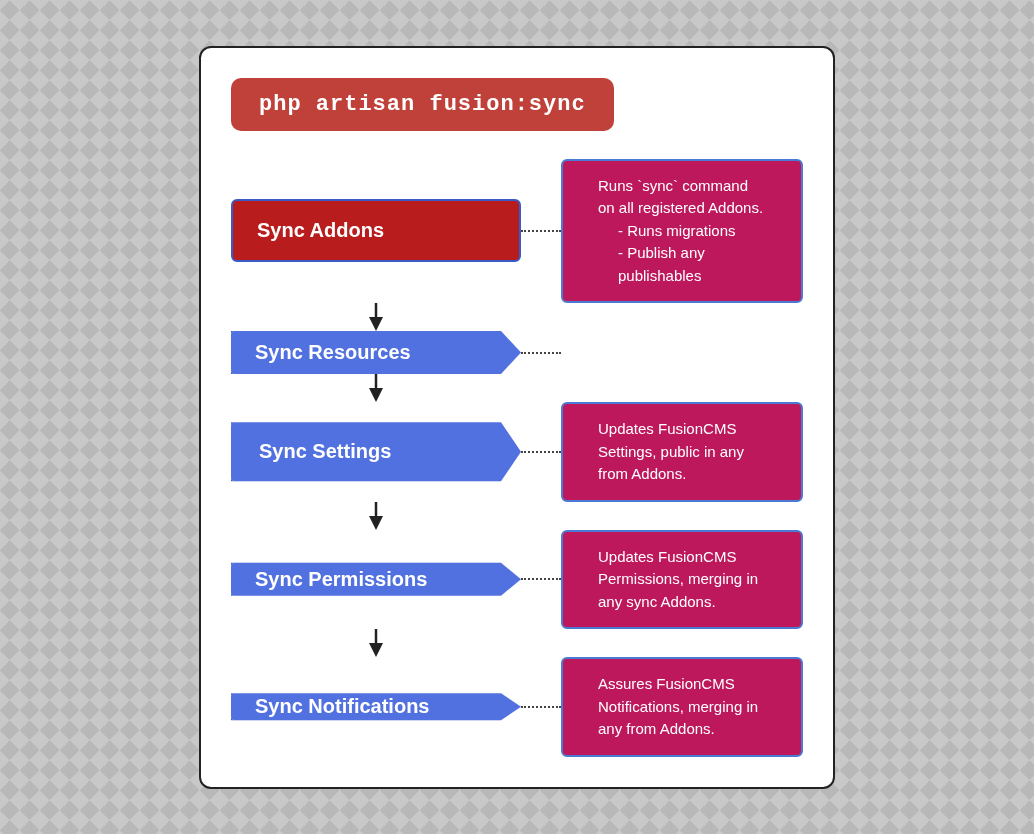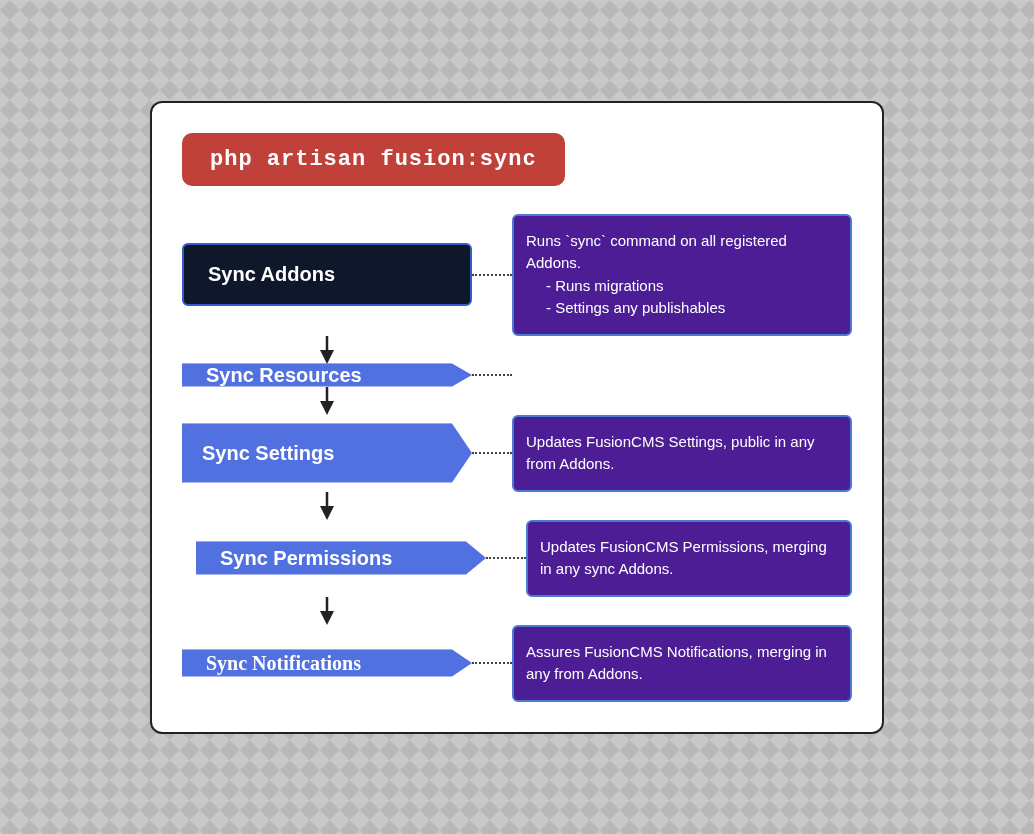--- a/index.html
+++ b/index.html
@@ -18,21 +18,21 @@
       justify-content: center;
       min-height: 100vh;
       font-family: Arial, sans-serif;
     }
 
     .diagram-container {
       background: white;
       border: 2.5px solid #222;
       border-radius: 12px;
       padding: 30px 30px 30px 30px;
-      width: 734px;
+      width: 636px;
       position: relative;
     }
 
     .command-box {
       background: #c0413a;
       border-radius: 10px;
       padding: 14px 28px;
       display: inline-block;
       margin-bottom: 28px;
     }
@@ -54,24 +54,24 @@
       position: relative;
     }
 
     .step-label {
       color: white;
       font-size: 20px;
       font-weight: bold;
     }
 
     .info-box {
-      background: #4c1d95;
+      background: #be185d;
       border: 2px solid #4a7ad4;
       border-radius: 6px;
-      padding: 14px 12px;
+      padding: 14px 35px;
       color: white;
       font-size: 15px;
       line-height: 1.5;
       flex: 1;
     }
 
     .info-box ul {
       padding-left: 0;
       list-style: none;
     }
@@ -132,102 +132,102 @@
 
 <div class="diagram-container">
 
   <div class="command-box">
     <span class="command-text">php artisan fusion:sync</span>
   </div>
 
   <div class="flow-rows">
 
     <div class="flow-row">
-      <div class="step-block" style="border-radius:6px; background:#0f172a; border: 2.5px solid #3a5bc7; width:290px; padding:18px 24px;">
+      <div class="step-block" style="border-radius:6px; background:#b91c1c; border: 2.5px solid #3a5bc7; width:290px; padding:18px 24px;">
         <span class="step-label">Sync Addons</span>
       </div>
       <div class="dotted-line" style="width:50px; border-top: 2.5px dotted #444; margin: 0 0px;"></div>
       <div class="info-box right-info">
         <span>Runs `sync` command on all registered Addons.</span>
         <ul>
           <li>Runs migrations</li>
-          <li>Settings any publishables</li>
+          <li>Publish any publishables</li>
         </ul>
       </div>
     </div>
 
     <div class="spacer-row">
       <div class="left-spacer">
         <svg width="24" height="28" viewBox="0 0 24 28">
           <line x1="12" y1="0" x2="12" y2="18" stroke="#222" stroke-width="2.5"></line>
           <polygon points="12,28 5,14 19,14" fill="#222"></polygon>
         </svg>
       </div>
       <div class="right-spacer"></div>
     </div>
 
     <div class="flow-row">
-      <div style="background:#5271e0; border: none; outline: 2.5px solid #3a5bc7; width:290px; padding:0 24px; padding-right:38px; clip-path: polygon(0 0, calc(100% - 20px) 0, 100% 50%, calc(100% - 20px) 100%, 0 100%); border-radius:4px;">
+      <div style="background:#5271e0; border: none; outline: 2.5px solid #3a5bc7; width:290px; padding:10px 24px; padding-right:38px; clip-path: polygon(0 0, calc(100% - 20px) 0, 100% 50%, calc(100% - 20px) 100%, 0 100%); border-radius:4px;">
         <span class="step-label">Sync Resources</span>
       </div>
       <div class="dotted-line" style="width:30px; border-top: 2.5px dotted #444; margin: 0 0px; flex-shrink:0;"></div>
     </div>
 
     <div class="spacer-row">
       <div class="left-spacer">
         <svg width="24" height="28" viewBox="0 0 24 28">
           <line x1="12" y1="0" x2="12" y2="18" stroke="#222" stroke-width="2.5"></line>
           <polygon points="12,28 5,14 19,14" fill="#222"></polygon>
         </svg>
       </div>
       <div class="right-spacer"></div>
     </div>
 
     <div class="flow-row">
-      <div style="background:#5271e0; border: none; outline: 2.5px solid #3a5bc7; width:290px; padding:18px 20px; padding-right:38px; clip-path: polygon(0 0, calc(100% - 20px) 0, 100% 50%, calc(100% - 20px) 100%, 0 100%); border-radius:4px;">
+      <div style="background:#5271e0; border: none; outline: 2.5px solid #3a5bc7; width:290px; padding:18px 28px; padding-right:38px; clip-path: polygon(0 0, calc(100% - 20px) 0, 100% 50%, calc(100% - 20px) 100%, 0 100%); border-radius:4px;">
         <span class="step-label">Sync Settings</span>
       </div>
       <div class="dotted-line" style="width:30px; border-top: 2.5px dotted #444; margin: 0 0px; flex-shrink:0;"></div>
       <div class="info-box right-info">
         <span>Updates FusionCMS Settings, public in any from Addons.</span>
       </div>
     </div>
 
     <div class="spacer-row">
       <div class="left-spacer">
         <svg width="24" height="28" viewBox="0 0 24 28">
           <line x1="12" y1="0" x2="12" y2="18" stroke="#222" stroke-width="2.5"></line>
           <polygon points="12,28 5,14 19,14" fill="#222"></polygon>
         </svg>
       </div>
       <div class="right-spacer"></div>
     </div>
 
     <div class="flow-row">
-      <div style="background:#5271e0; border: none; outline: 2.5px solid #3a5bc7; width:290px; padding:5px 24px; padding-right:38px; clip-path: polygon(0 0, calc(100% - 20px) 0, 100% 50%, calc(100% - 20px) 100%, 0 100%); border-radius:4px;margin-left:14px;">
+      <div style="background:#5271e0; border: none; outline: 2.5px solid #3a5bc7; width:290px; padding:5px 24px; padding-right:38px; clip-path: polygon(0 0, calc(100% - 20px) 0, 100% 50%, calc(100% - 20px) 100%, 0 100%); border-radius:4px;">
         <span class="step-label">Sync Permissions</span>
       </div>
       <div class="dotted-line" style="width:30px; border-top: 2.5px dotted #444; margin: 0 0px; flex-shrink:0;"></div>
       <div class="info-box right-info">
         <span>Updates FusionCMS Permissions, merging in any sync Addons.</span>
       </div>
     </div>
 
     <div class="spacer-row">
       <div class="left-spacer">
         <svg width="24" height="28" viewBox="0 0 24 28">
           <line x1="12" y1="0" x2="12" y2="18" stroke="#222" stroke-width="2.5"></line>
           <polygon points="12,28 5,14 19,14" fill="#222"></polygon>
         </svg>
       </div>
       <div class="right-spacer"></div>
     </div>
 
     <div class="flow-row">
-      <div style="background:#5271e0; border: none; outline: 2.5px solid #3a5bc7; width:290px; padding:2px 24px; padding-right:38px; clip-path: polygon(0 0, calc(100% - 20px) 0, 100% 50%, calc(100% - 20px) 100%, 0 100%); border-radius:4px;font-family:Liberation Serif, serif;">
+      <div style="background:#5271e0; border: none; outline: 2.5px solid #3a5bc7; width:290px; padding:2px 24px; padding-right:38px; clip-path: polygon(0 0, calc(100% - 20px) 0, 100% 50%, calc(100% - 20px) 100%, 0 100%); border-radius:4px;">
         <span class="step-label">Sync Notifications</span>
       </div>
       <div class="dotted-line" style="width:30px; border-top: 2.5px dotted #444; margin: 0 0px; flex-shrink:0;"></div>
       <div class="info-box right-info">
         <span>Assures FusionCMS Notifications, merging in any from Addons.</span>
       </div>
     </div>
 
   </div>
 </div>

